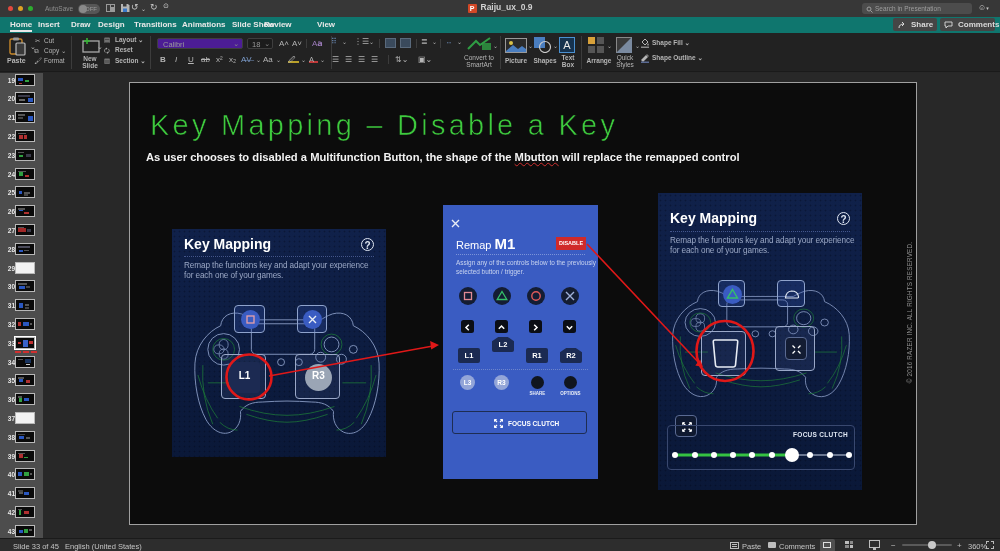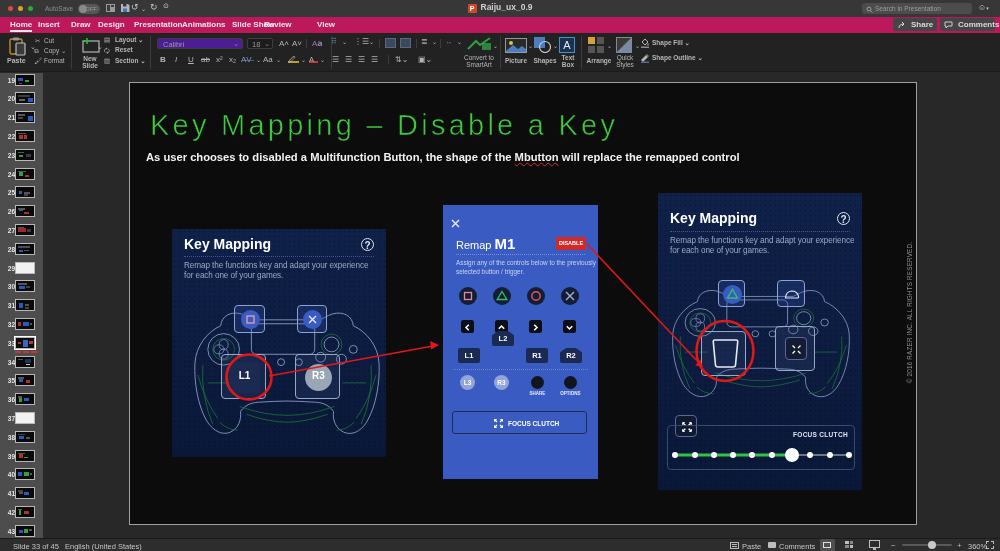--- a/index.html
+++ b/index.html
@@ -15,21 +15,21 @@
   color:#d0d0d0; font-size:8.5px; font-weight:bold; }
 .pptico { display:inline-block; width:9px; height:9px; background:#d24726; border-radius:1px;
   color:#fff; font-size:7px; line-height:9px; text-align:center; vertical-align:-1px; margin-right:4px; font-weight:bold;}
 #autosave { position:absolute; left:45px; top:4.5px; color:#8f8f8f; font-size:6.5px; }
 #aspill { position:absolute; left:78px; top:3.5px; width:22px; height:10px; background:#565656;
   border-radius:5px; color:#9d9d9d; font-size:6px; line-height:10px; text-align:right; padding-right:3px;}
 #aspill i { position:absolute; left:1px; top:1px; width:8px; height:8px; background:#8a8a8a; border-radius:50%; }
 .tbico { position:absolute; top:2px; color:#c9c9c9; font-size:9px; }
 
 
-#menubar { position:absolute; left:0; top:17px; width:1000px; height:16px; background:#be185d; }
+#menubar { position:absolute; left:0; top:17px; width:1000px; height:16px; background:#0f766e; }
 #menubar .m { position:absolute; top:3px; color:#e8e8e8; font-size:8px; font-weight:bold; }
 #menubar .m.active { border-bottom:2px solid #e8e8e8; padding-bottom:1px; }
 .chipbtn { position:absolute; top:1px; height:13px; background:#454545; border-radius:2px;
   color:#dadada; font-size:8px; line-height:13px; padding:0 6px; font-weight:bold;}
 
 
 #ribbon { position:absolute; left:0; top:33px; width:1000px; height:39px; background:#222222;
   border-bottom:1px solid #1a1a1a; }
 .rsep { position:absolute; top:3px; height:33px; width:1px; background:#3c3c3c; }
 .rlabel { position:absolute; color:#b5b5b5; font-size:6.5px; text-align:center; }
@@ -111,21 +111,21 @@
       <span style="position:absolute; left:13px; top:2px; color:#9e9e9e; font-size:6.5px; font-weight:normal;">Search in Presentation</span>
     </div>
     <div style="position:absolute; left:978px; top:3px; color:#c9c9c9; font-size:8px;">☺<span style="font-size:5px;">▾</span></div>
   </div>
 
   <div id="menubar">
     <div class="m active" style="left:10px;">Home</div>
     <div class="m" style="left:38px;">Insert</div>
     <div class="m" style="left:71px;">Draw</div>
     <div class="m" style="left:98px;">Design</div>
-    <div class="m" style="left:134px;">Presentation</div>
+    <div class="m" style="left:134px;">Transitions</div>
     <div class="m" style="left:182px;">Animations</div>
     <div class="m" style="left:232px;">Slide Show</div>
     <div class="m" style="left:264px;">Review</div>
     <div class="m" style="left:317px;">View</div>
     <div class="chipbtn" style="right:63px; width:44px;"><svg style="position:absolute;left:5px;top:3px;" width="8" height="8" viewBox="0 0 8 8">
           <path d="M1,7 Q1,3 6,3 M6,3 L4,1 M6,3 L4,5" stroke="#dadada" fill="none" stroke-width="1"></path>
         </svg><span style="margin-left:12px;">Share</span></div>
     <div class="chipbtn" style="right:5px; width:55px;"><svg style="position:absolute;left:4px;top:3px;" width="9" height="8" viewBox="0 0 9 8">
           <path d="M1,1 h7 v4 h-4 l-2,2 v-2 h-1 Z" stroke="#dadada" fill="none" stroke-width="0.9"></path>
         </svg><span style="margin-left:12px;">Comments</span></div>
@@ -501,21 +501,21 @@
             <path d="M3.8,7.8 L6.5,5 L9.2,7.8" stroke="#fff" stroke-width="1.5" fill="none"></path>
           </svg></div>
       <div class="dpb" style="left:86px; top:115px;"><svg width="13" height="13" viewBox="0 0 13 13">
             <path d="M5.2,3.8 L8,6.5 L5.2,9.2" stroke="#fff" stroke-width="1.5" fill="none"></path>
           </svg></div>
       <div class="dpb" style="left:120px; top:115px;"><svg width="13" height="13" viewBox="0 0 13 13">
             <path d="M3.8,5.2 L6.5,8 L9.2,5.2" stroke="#fff" stroke-width="1.5" fill="none"></path>
           </svg></div>
 
       <div class="trb" style="left:15px; top:143px;">L1</div>
-      <div class="trb trb2" style="left:49px; top:126px;">L2</div>
+      <div class="trb trb2" style="left:49px; top:132px;">L2</div>
       <div class="trb" style="left:83px; top:143px;">R1</div>
       <div class="trb trb2" style="left:117px; top:143px;">R2</div>
       <div class="abs" style="left:10px; top:164px; width:135px; border-top:1px dotted #6d85cc;"></div>
 
       <div class="stb" style="left:17px; top:170px; background:#93a5d8; color:#fff;">L3</div>
       <div class="stb" style="left:51px; top:170px; background:#93a5d8; color:#fff;">R3</div>
       <div class="abs" style="left:88px; top:171px; width:13px; height:13px; background:#10151f; border-radius:50%;"></div>
       <div class="abs" style="left:79px; top:186px; width:31px; text-align:center; color:#e8edf5; font-size:4.5px; font-weight:bold;">SHARE</div>
       <div class="abs" style="left:121px; top:171px; width:13px; height:13px; background:#10151f; border-radius:50%;"></div>
       <div class="abs" style="left:112px; top:186px; width:31px; text-align:center; color:#e8edf5; font-size:4.5px; font-weight:bold;">OPTIONS</div>

